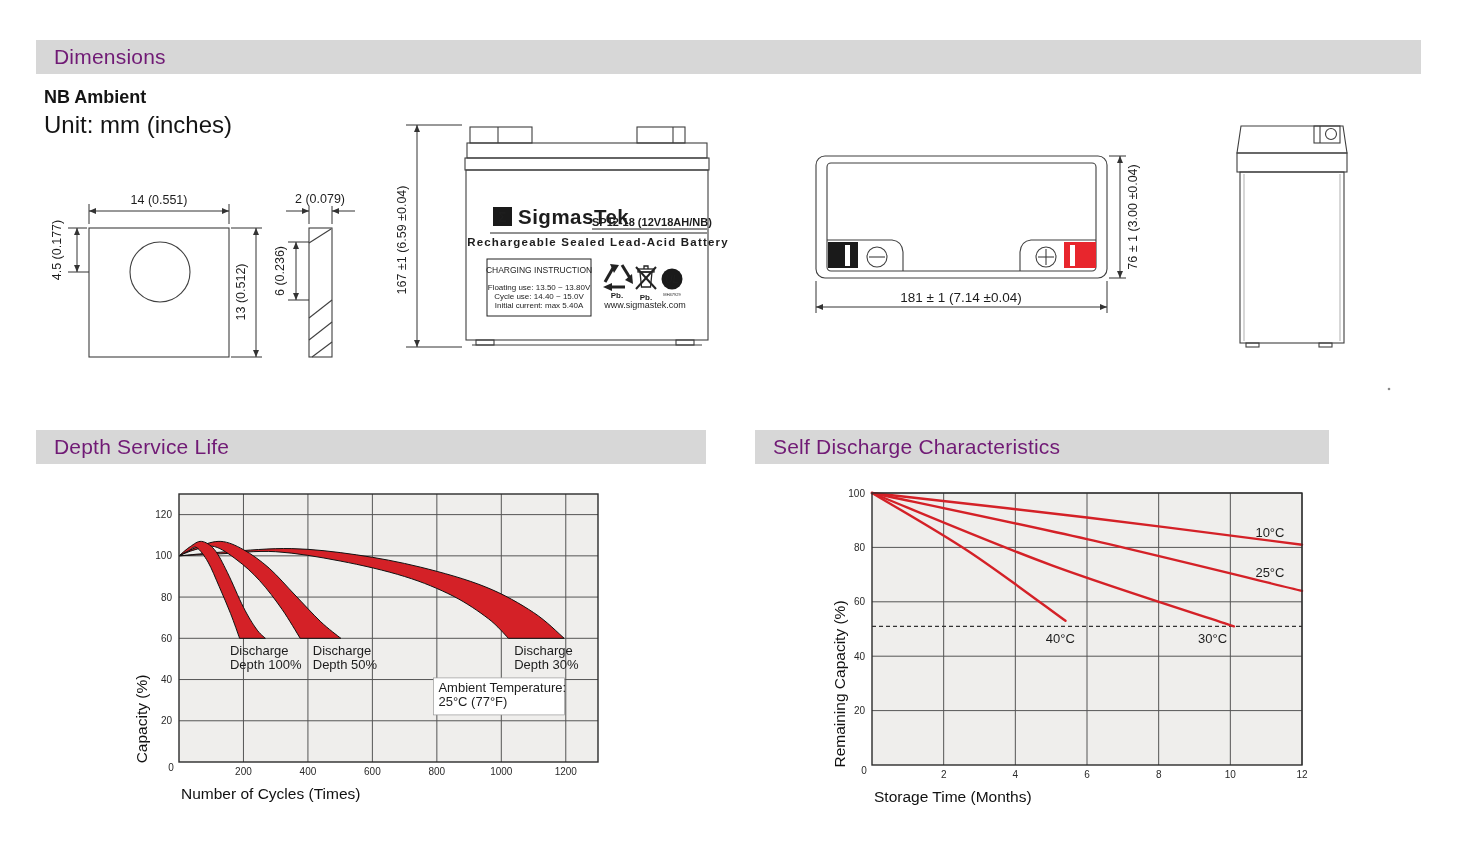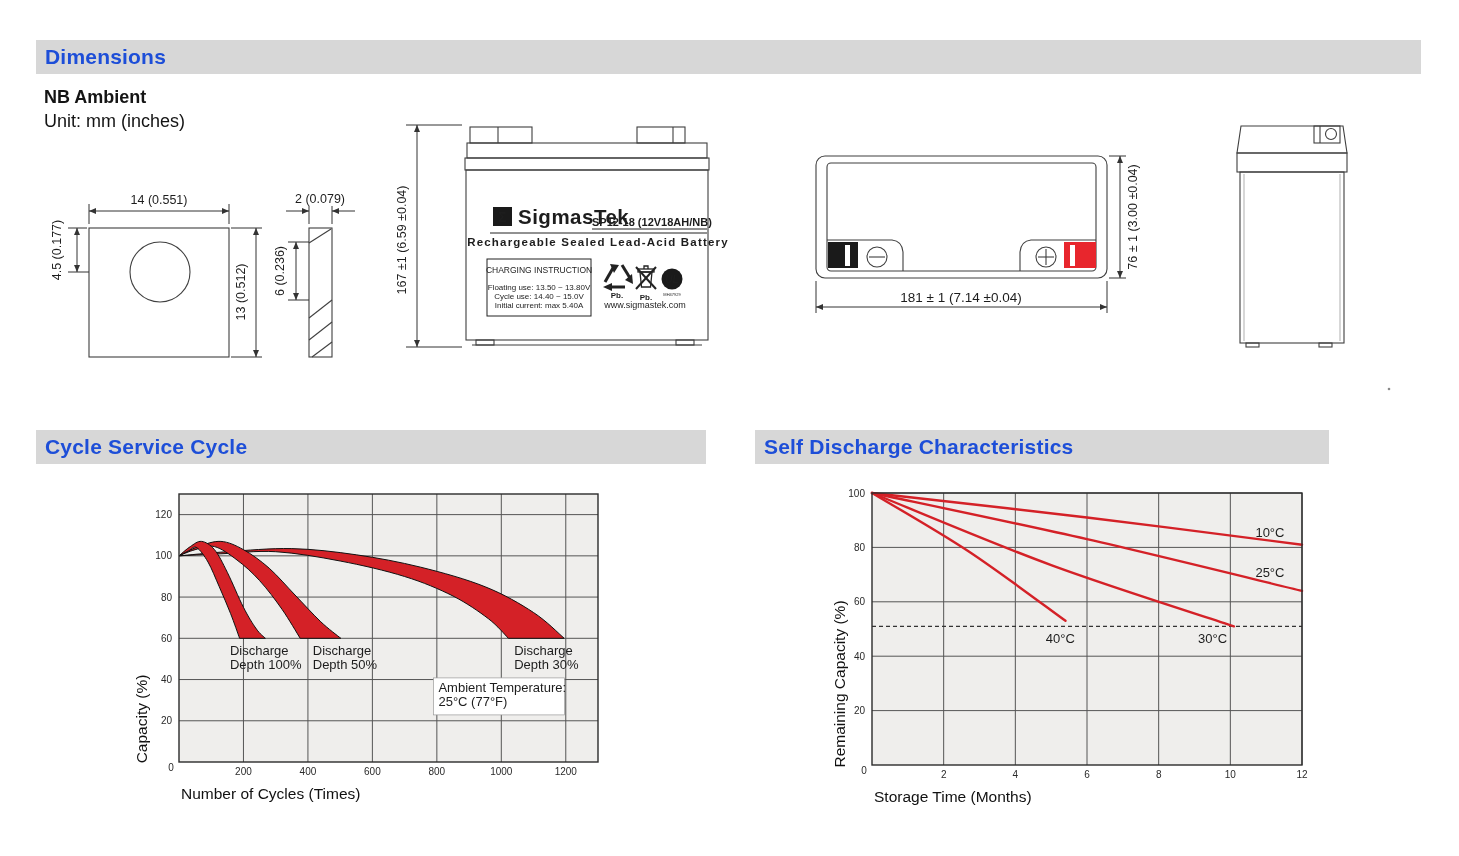--- a/index.html
+++ b/index.html
@@ -1,19 +1,19 @@
 <!DOCTYPE html>
 <html><head>
 <meta charset="utf-8">
 <style>
   html,body{margin:0;padding:0}
   body{width:1459px;height:856px;position:relative;background:#fff;
        font-family:"Liberation Sans",sans-serif;overflow:hidden;color:#161616}
-  .bar{position:absolute;background:#d7d7d7;color:#1d4ed8;font-weight:bold;
-       font-size:21px;line-height:34px;height:34px;padding-left:9px;box-sizing:border-box;
+  .bar{position:absolute;background:#d7d7d7;color:#701a75;font-weight:normal;
+       font-size:21px;line-height:34px;height:34px;padding-left:18px;box-sizing:border-box;
        letter-spacing:.2px}
   .txt{position:absolute;color:#141414}
   #gfx{position:absolute;left:0;top:0}
   
   text{font-family:"Liberation Sans",sans-serif;fill:#1d1d1d}
   .dim{font-size:12.5px}
   .dimB{font-size:13.5px}
   .tick{font-size:10px;fill:#2a2a2a}
   .axlab{font-size:15.5px;fill:#111}
   .ann{font-size:13px;fill:#1d1d1d}
@@ -28,23 +28,23 @@
   .dwg{stroke:#3f3f3f;stroke-width:1.1;fill:none}
   .dln{stroke:#333;stroke-width:1;fill:none}
 </style>
 </head>
 <body>
 
 <div class="bar" style="left:36px;top:40px;width:1385px">Dimensions</div>
 
 <div class="txt" style="left:44px;top:87px;font-size:18px;font-weight:bold">NB Ambient</div>
 
-<div class="txt" style="left:44px;top:111px;font-size:18px">Unit: mm (inches)</div>
-
-<div class="bar" style="left:36px;top:430px;width:670px">Cycle Service Cycle</div>
+<div class="txt" style="left:44px;top:111px;font-size:24px">Unit: mm (inches)</div>
+
+<div class="bar" style="left:36px;top:430px;width:670px">Depth Service Life</div>
 
 <div class="bar" style="left:755px;top:430px;width:574px">Self Discharge Characteristics</div>
 
 <svg id="gfx" width="1459" height="856" viewBox="0 0 1459 856">
   <defs>
     <marker id="ah-e" markerWidth="8" markerHeight="7" refX="7" refY="3" orient="auto" markerUnits="userSpaceOnUse">
       <path d="M0,0 L7,3 L0,6 Z" fill="#333"></path>
     </marker>
     <marker id="ah-s" markerWidth="8" markerHeight="7" refX="0" refY="3" orient="auto" markerUnits="userSpaceOnUse">
       <path d="M7,0 L0,3 L7,6 Z" fill="#333"></path>

